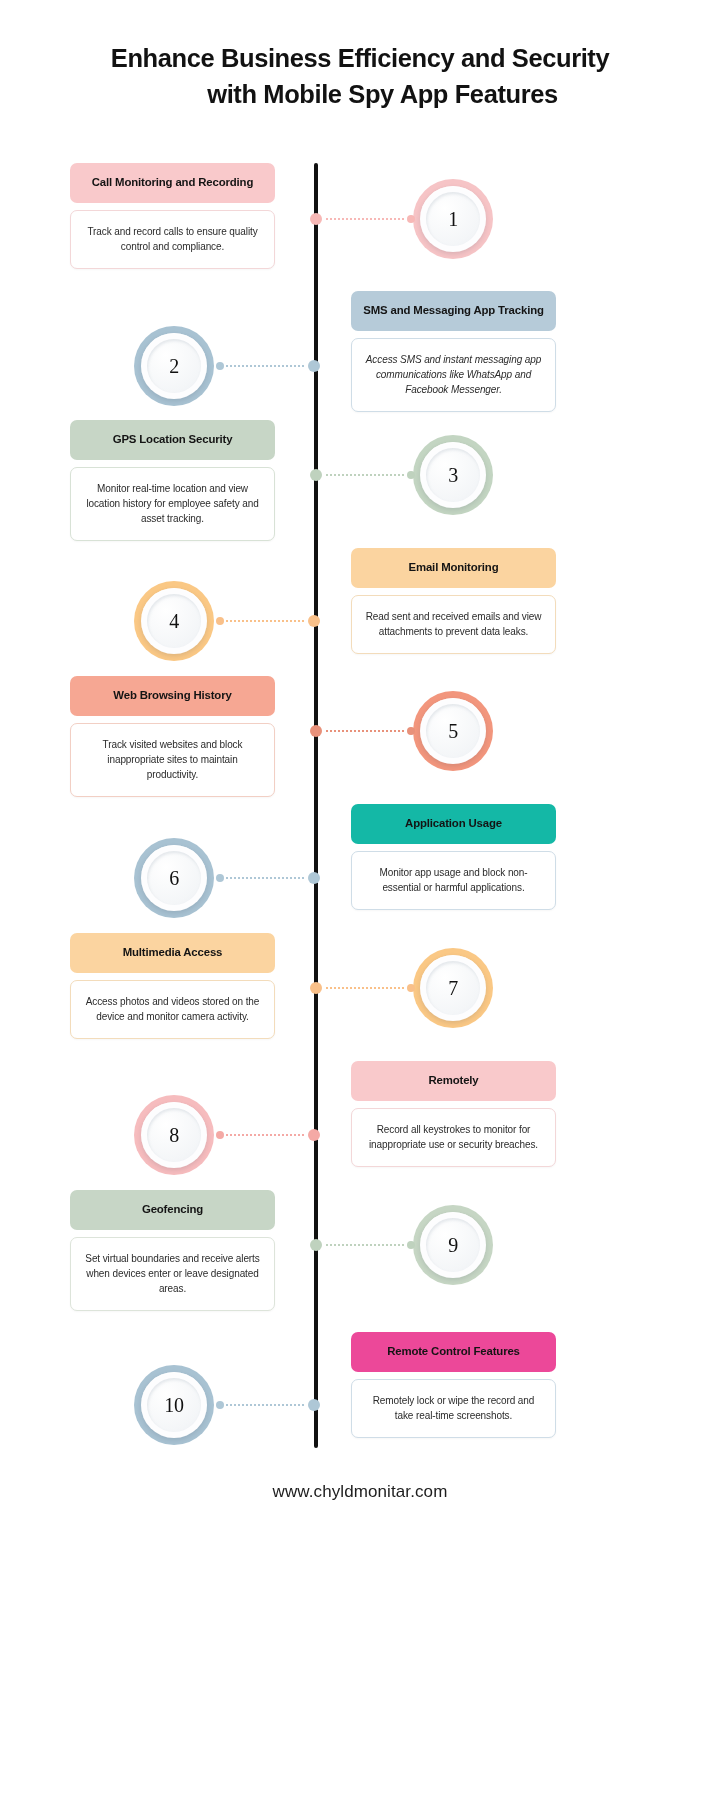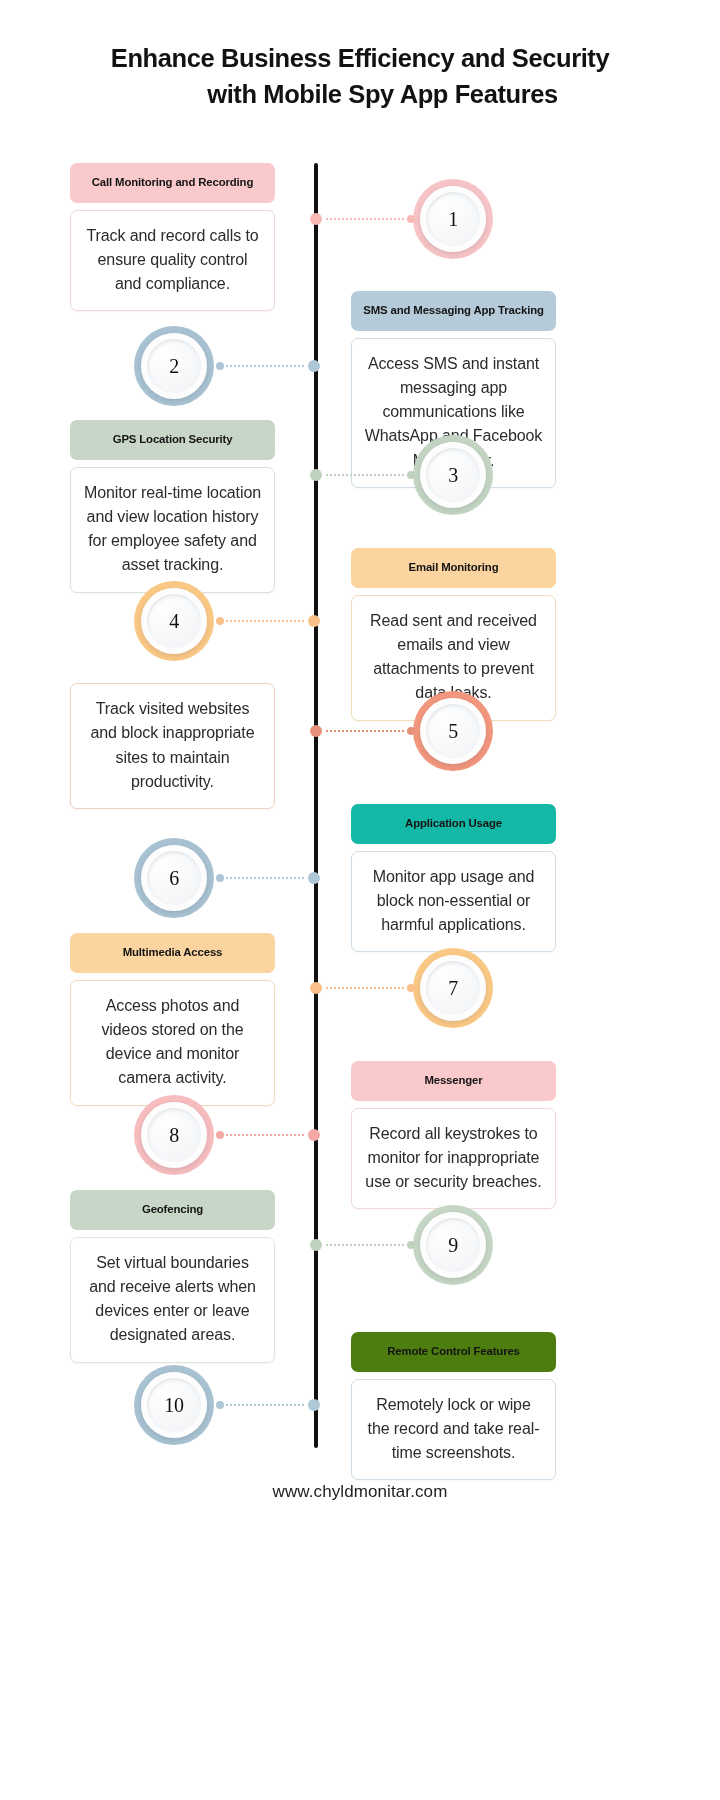--- a/index.html
+++ b/index.html
@@ -32,21 +32,21 @@
   .card.left  { left:70px; }
   .card.right { left:351px; }
   .card-head {
     border-radius:7px; padding:11px 10px 12px;
     text-align:center; font-size:11.4px; font-weight:bold;
     line-height:1.45; letter-spacing:-0.15px; color:#141414;
   }
   .card-body {
     margin-top:7px; background:#ffffff; border-radius:7px;
     border:1px solid #e6e0dc; padding:13px 12px 14px;
-    text-align:center; font-size:16px; line-height:1.52;
+    text-align:center; font-size:10px; line-height:1.52;
     color:#2b2b2b; letter-spacing:-0.1px;
     box-shadow:0 1px 2px rgba(0,0,0,0.035);
   }
 
   
   .badge { position:absolute; width:80px; height:80px; border-radius:50%; }
   .badge .ring {
     position:absolute; inset:0; border-radius:50%;
   }
   .badge .ring2 {
@@ -111,21 +111,21 @@
         </div>
         <div class="conn" style="top: 212px; left: 310px; width: 105px;">
           <div class="spine-dot" style="background: rgb(247, 184, 182); left: 0px;"></div>
           <div class="line" style="background-image: linear-gradient(to right, rgb(247, 184, 182) 0px, rgb(247, 184, 182) 2px, transparent 2px, transparent 4px); left: 16px; right: 10px;"></div>
           <div class="end-dot" style="background: rgb(247, 184, 182); right: 0px;"></div>
         </div>
       </div>
       <div class="row">
         <div class="card right" style="top: 291px;">
           <div class="card-head" style="background: rgb(182, 203, 217);">SMS and Messaging App Tracking</div>
-          <div class="card-body" style="border-color: rgb(207, 221, 231);">Access SMS and instant messaging app communications like WhatsApp and Facebook Messenger.</div>
+          <div class="card-body" style="border-color: rgb(207, 221, 231); font-style: italic;">Access SMS and instant messaging app communications like WhatsApp and Facebook Messenger.</div>
         </div>
         <div class="badge" style="top: 326px; left: 134px;">
           <div class="ring" style="background: rgb(168, 194, 210);"></div>
           <div class="ring2"></div>
           <div class="ring3"></div>
           <div class="num">2</div>
         </div>
         <div class="conn" style="top: 359px; left: 216px; width: 104px;">
           <div class="spine-dot" style="background: rgb(174, 199, 214); right: 0px;"></div>
           <div class="line" style="background-image: linear-gradient(to right, rgb(174, 199, 214) 0px, rgb(174, 199, 214) 2px, transparent 2px, transparent 4px); left: 10px; right: 16px;"></div>
@@ -161,20 +161,21 @@
           <div class="num">4</div>
         </div>
         <div class="conn" style="top: 614px; left: 216px; width: 104px;">
           <div class="spine-dot" style="background: rgb(249, 192, 137); right: 0px;"></div>
           <div class="line" style="background-image: linear-gradient(to right, rgb(249, 192, 137) 0px, rgb(249, 192, 137) 2px, transparent 2px, transparent 4px); left: 10px; right: 16px;"></div>
           <div class="end-dot" style="background: rgb(249, 192, 137); left: 0px;"></div>
         </div>
       </div>
       <div class="row">
         <div class="card left" style="top: 676px;">
+          <div class="card-head" style="background: rgb(246, 167, 147);">Web Browsing History</div>
           <div class="card-body" style="border-color: rgb(242, 207, 196);">Track visited websites and block inappropriate sites to maintain productivity.</div>
         </div>
         <div class="badge" style="top: 691px; left: 413px;">
           <div class="ring" style="background: rgb(242, 150, 125);"></div>
           <div class="ring2"></div>
           <div class="ring3"></div>
           <div class="num">5</div>
         </div>
         <div class="conn" style="top: 724px; left: 310px; width: 105px;">
           <div class="spine-dot" style="background: rgb(232, 145, 122); left: 0px;"></div>
@@ -211,21 +212,21 @@
           <div class="num">7</div>
         </div>
         <div class="conn" style="top: 981px; left: 310px; width: 105px;">
           <div class="spine-dot" style="background: rgb(249, 192, 137); left: 0px;"></div>
           <div class="line" style="background-image: linear-gradient(to right, rgb(249, 192, 137) 0px, rgb(249, 192, 137) 2px, transparent 2px, transparent 4px); left: 16px; right: 10px;"></div>
           <div class="end-dot" style="background: rgb(249, 192, 137); right: 0px;"></div>
         </div>
       </div>
       <div class="row">
         <div class="card right" style="top: 1061px;">
-          <div class="card-head" style="background: rgb(249, 201, 203);">Messenger</div>
+          <div class="card-head" style="background: rgb(249, 201, 203);">Remotely</div>
           <div class="card-body" style="border-color: rgb(243, 215, 216);">Record all keystrokes to monitor for inappropriate use or security breaches.</div>
         </div>
         <div class="badge" style="top: 1095px; left: 134px;">
           <div class="ring" style="background: rgb(246, 188, 190);"></div>
           <div class="ring2"></div>
           <div class="ring3"></div>
           <div class="num">8</div>
         </div>
         <div class="conn" style="top: 1128px; left: 216px; width: 104px;">
           <div class="spine-dot" style="background: rgb(244, 169, 165); right: 0px;"></div>
@@ -245,21 +246,21 @@
           <div class="num">9</div>
         </div>
         <div class="conn" style="top: 1238px; left: 310px; width: 105px;">
           <div class="spine-dot" style="background: rgb(191, 210, 190); left: 0px;"></div>
           <div class="line" style="background-image: linear-gradient(to right, rgb(191, 210, 190) 0px, rgb(191, 210, 190) 2px, transparent 2px, transparent 4px); left: 16px; right: 10px;"></div>
           <div class="end-dot" style="background: rgb(191, 210, 190); right: 0px;"></div>
         </div>
       </div>
       <div class="row">
         <div class="card right" style="top: 1332px;">
-          <div class="card-head" style="background: #4d7c0f;">Remote Control Features</div>
+          <div class="card-head" style="background: #ec4899;">Remote Control Features</div>
           <div class="card-body" style="border-color: rgb(207, 221, 231);">Remotely lock or wipe the record and take real-time screenshots.</div>
         </div>
         <div class="badge" style="top: 1365px; left: 134px;">
           <div class="ring" style="background: rgb(168, 194, 210);"></div>
           <div class="ring2"></div>
           <div class="ring3"></div>
           <div class="num">10</div>
         </div>
         <div class="conn" style="top: 1398px; left: 216px; width: 104px;">
           <div class="spine-dot" style="background: rgb(174, 199, 214); right: 0px;"></div>

